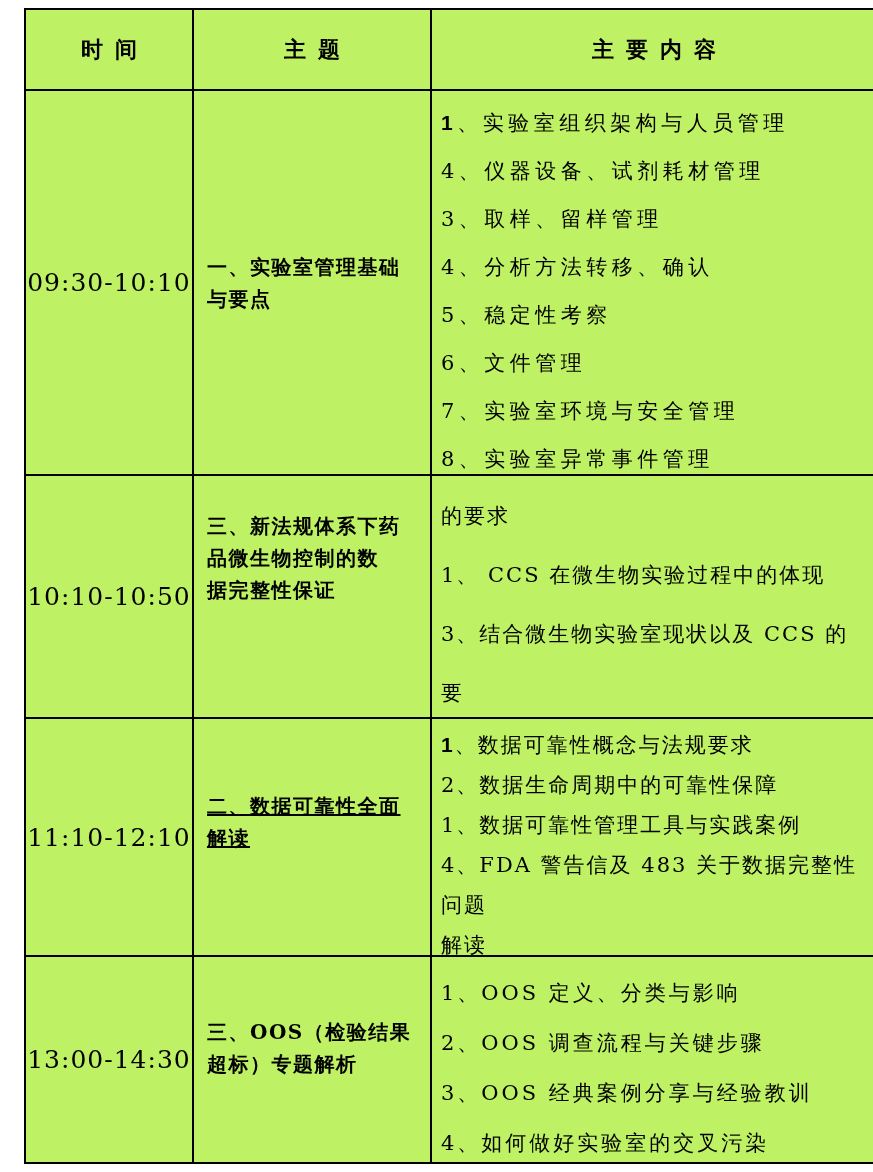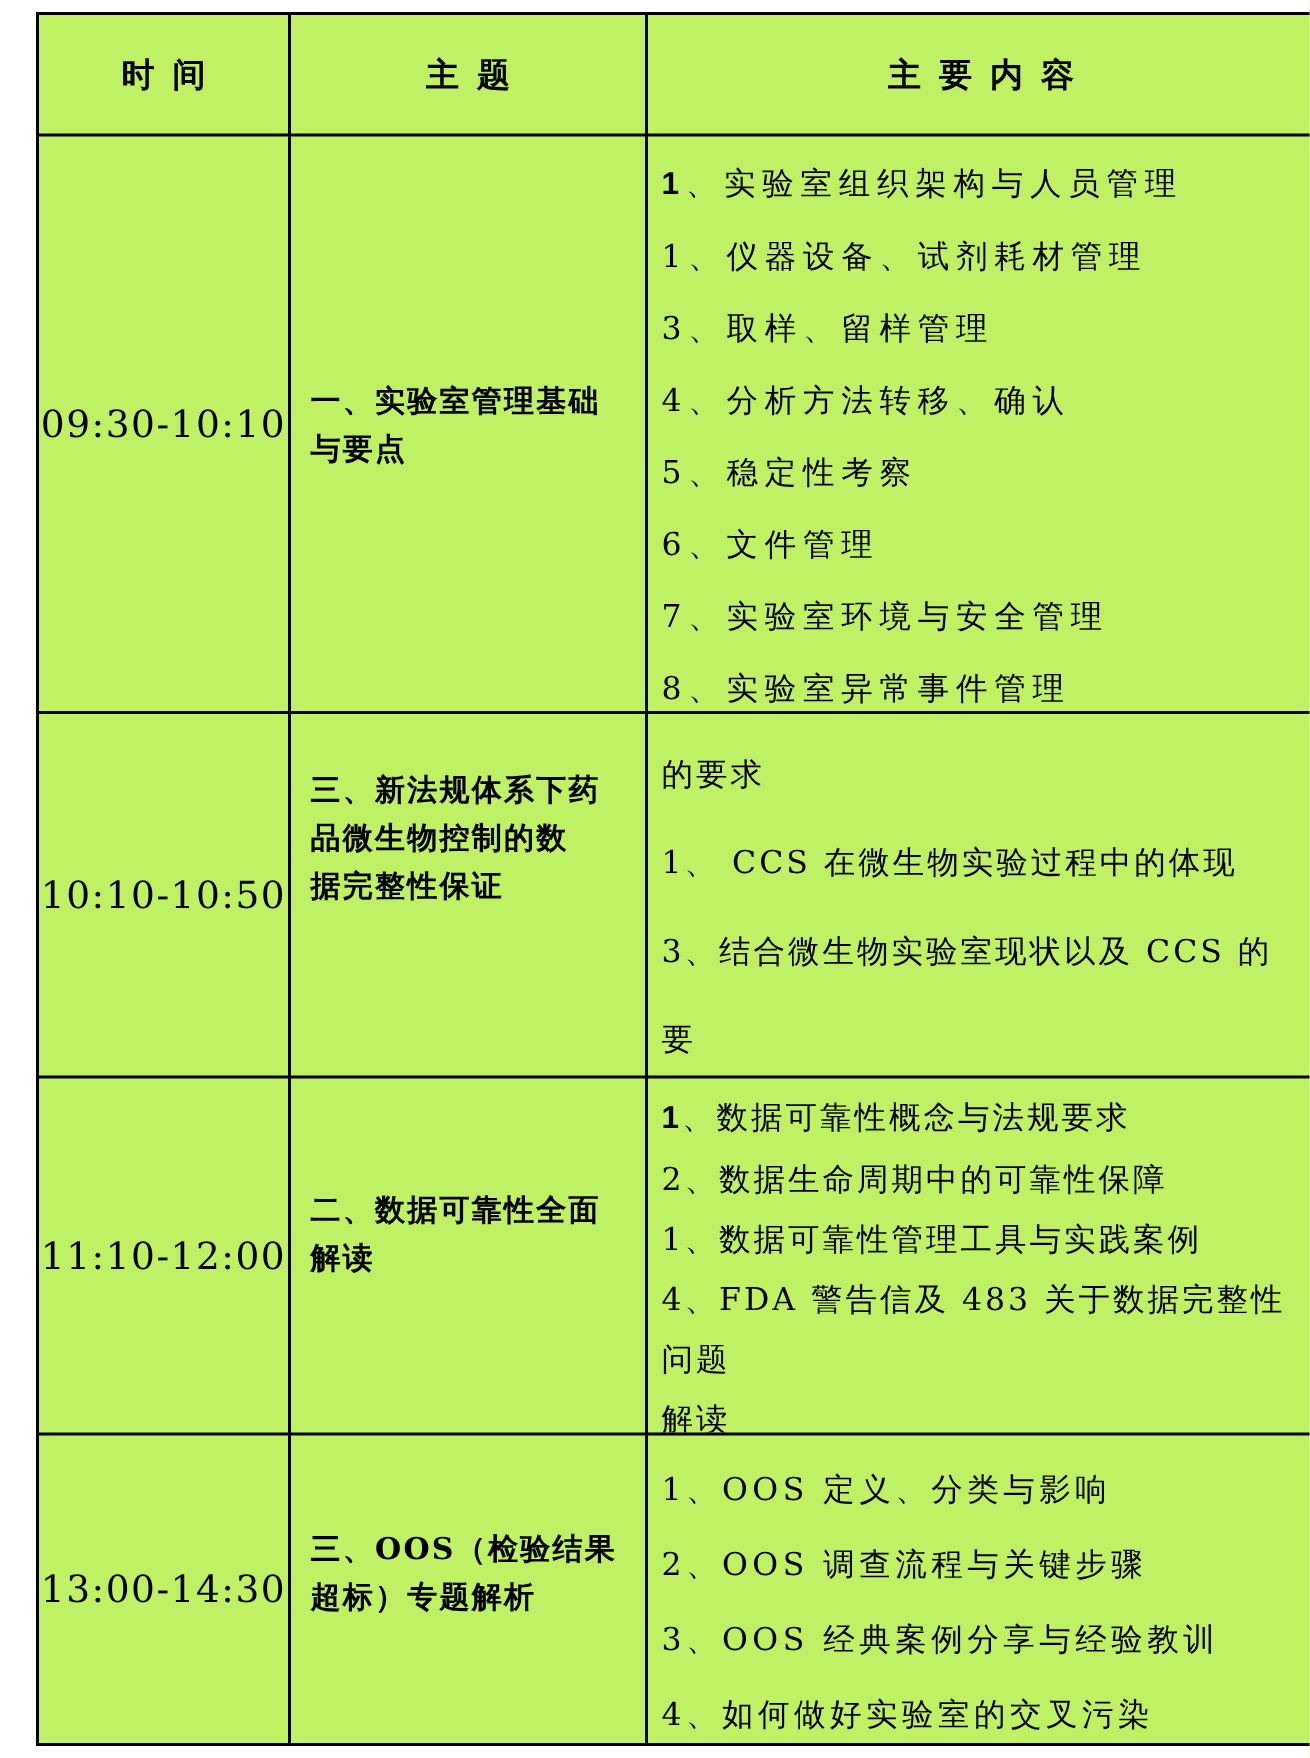--- a/index.html
+++ b/index.html
@@ -35,21 +35,21 @@
     align-items:center;
     font-size:25px;letter-spacing:1px;white-space:nowrap;
   }
   .topic{
     font-weight:bold;font-size:20px;letter-spacing:1.5px;
     line-height:32px;padding:0 8px 0 13px;
     white-space:pre-wrap;
   }
   .row-1 .topic{}
   .row-2 .topic{justify-content:flex-start;padding-top:34px;}
-  .row-3 .topic{padding-bottom:30px;}
+  .row-3 .topic{padding-bottom:30px;text-decoration:underline;}
   .row-4 .topic{padding-bottom:24px;}
 
   .content{padding:16px 8px 0 9px;font-size:21px;}
   .content .item{white-space:pre-wrap;}
   .row-1 .content .item{line-height:48px;letter-spacing:4.5px;}
   .row-2 .content .item{line-height:59px;letter-spacing:2px;}
   .row-3 .content .item{line-height:40px;letter-spacing:2px;}
   .row-4 .content .item{line-height:50px;letter-spacing:3px;}
   .content .item b{font-family:"Liberation Sans","DejaVu Sans",sans-serif;font-weight:700;}
 </style>
@@ -63,21 +63,21 @@
     <div class="cell th">主题</div>
     <div class="cell th">主要内容</div>
   </div>
 
   <div class="row row-1">
     <div class="cell time">09:30-10:10</div>
     <div class="cell topic">一、实验室管理基础
 与要点</div>
     <div class="cell content">
         <div class="item"><b>1</b>、实验室组织架构与人员管理</div>
-        <div class="item">1、仪器设备、试剂耗材管理</div>
+        <div class="item">4、仪器设备、试剂耗材管理</div>
         <div class="item">3、取样、留样管理</div>
         <div class="item">4、分析方法转移、确认</div>
         <div class="item">5、稳定性考察</div>
         <div class="item">6、文件管理</div>
         <div class="item">7、实验室环境与安全管理</div>
         <div class="item">8、实验室异常事件管理</div>
       </div>
   </div>
 
   <div class="row row-2">
@@ -88,21 +88,21 @@
     <div class="cell content">
         <div class="item">1、各国药典对微生物实验室数据可靠性
 的要求</div>
         <div class="item">1、 CCS 在微生物实验过程中的体现</div>
         <div class="item">3、结合微生物实验室现状以及 CCS 的要
 求，如何做好微生物分析数据可靠</div>
       </div>
   </div>
 
   <div class="row row-3">
-    <div class="cell time">11:10-12:00</div>
+    <div class="cell time">11:10-12:10</div>
     <div class="cell topic">二、数据可靠性全面
 解读</div>
     <div class="cell content">
         <div class="item"><b>1</b>、数据可靠性概念与法规要求</div>
         <div class="item">2、数据生命周期中的可靠性保障</div>
         <div class="item">1、数据可靠性管理工具与实践案例</div>
         <div class="item">4、FDA 警告信及 483 关于数据完整性问题
 解读</div>
       </div>
   </div>

